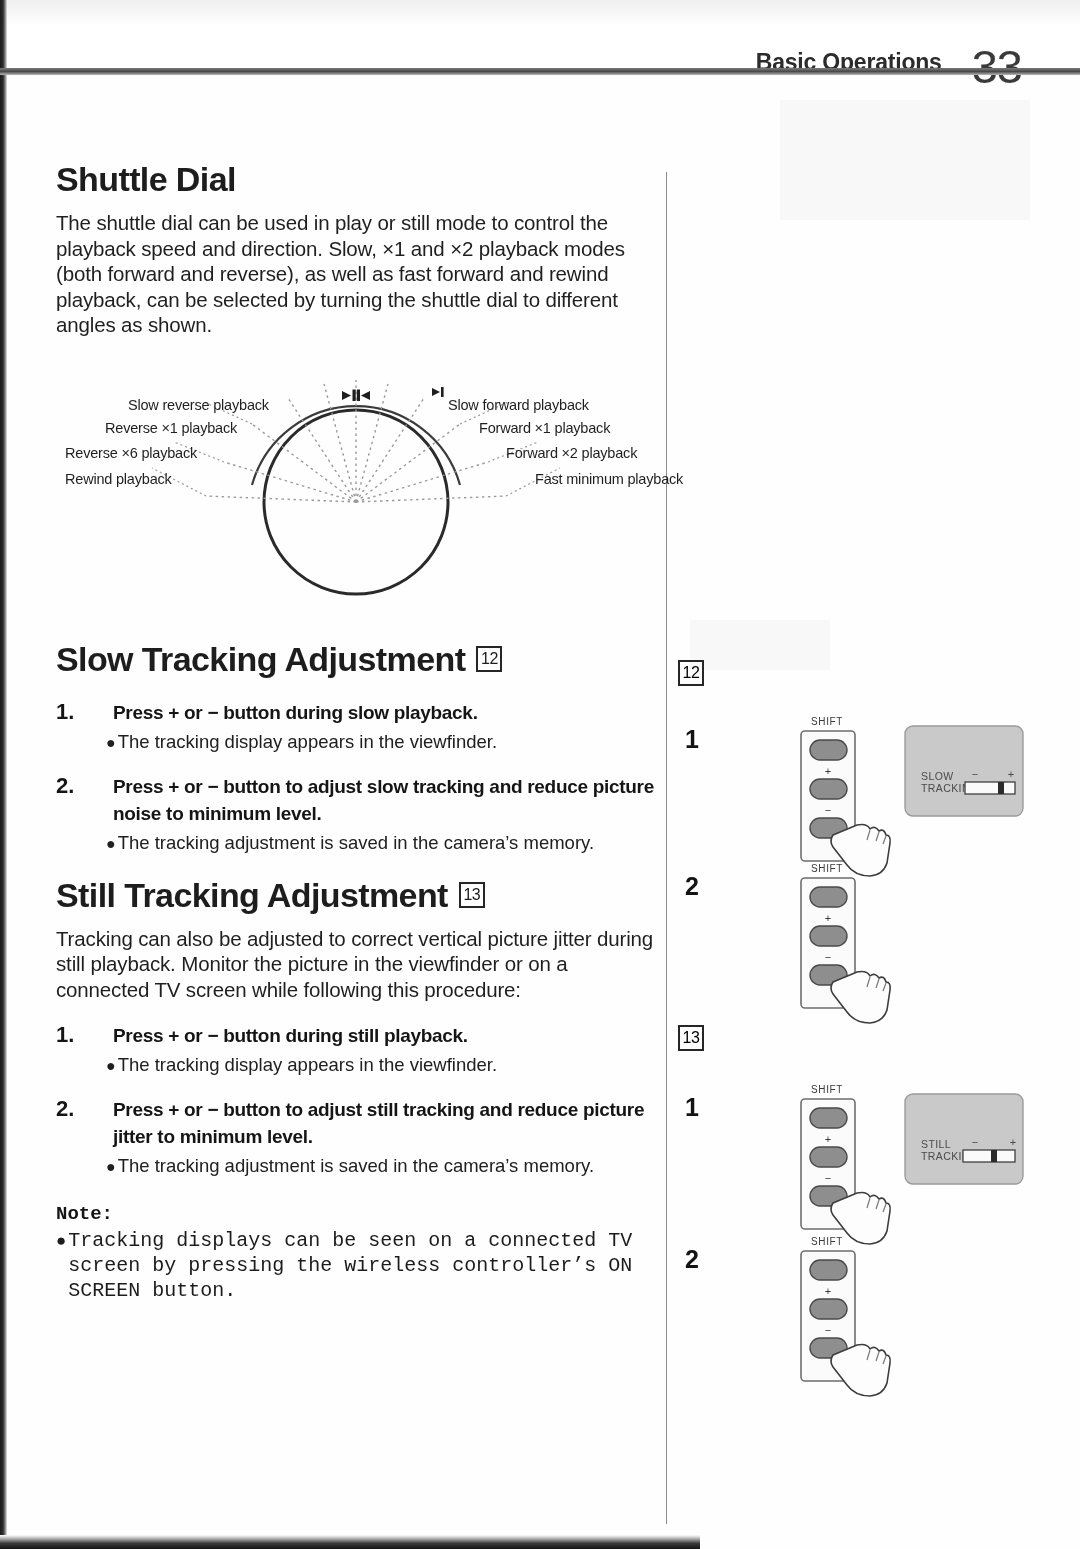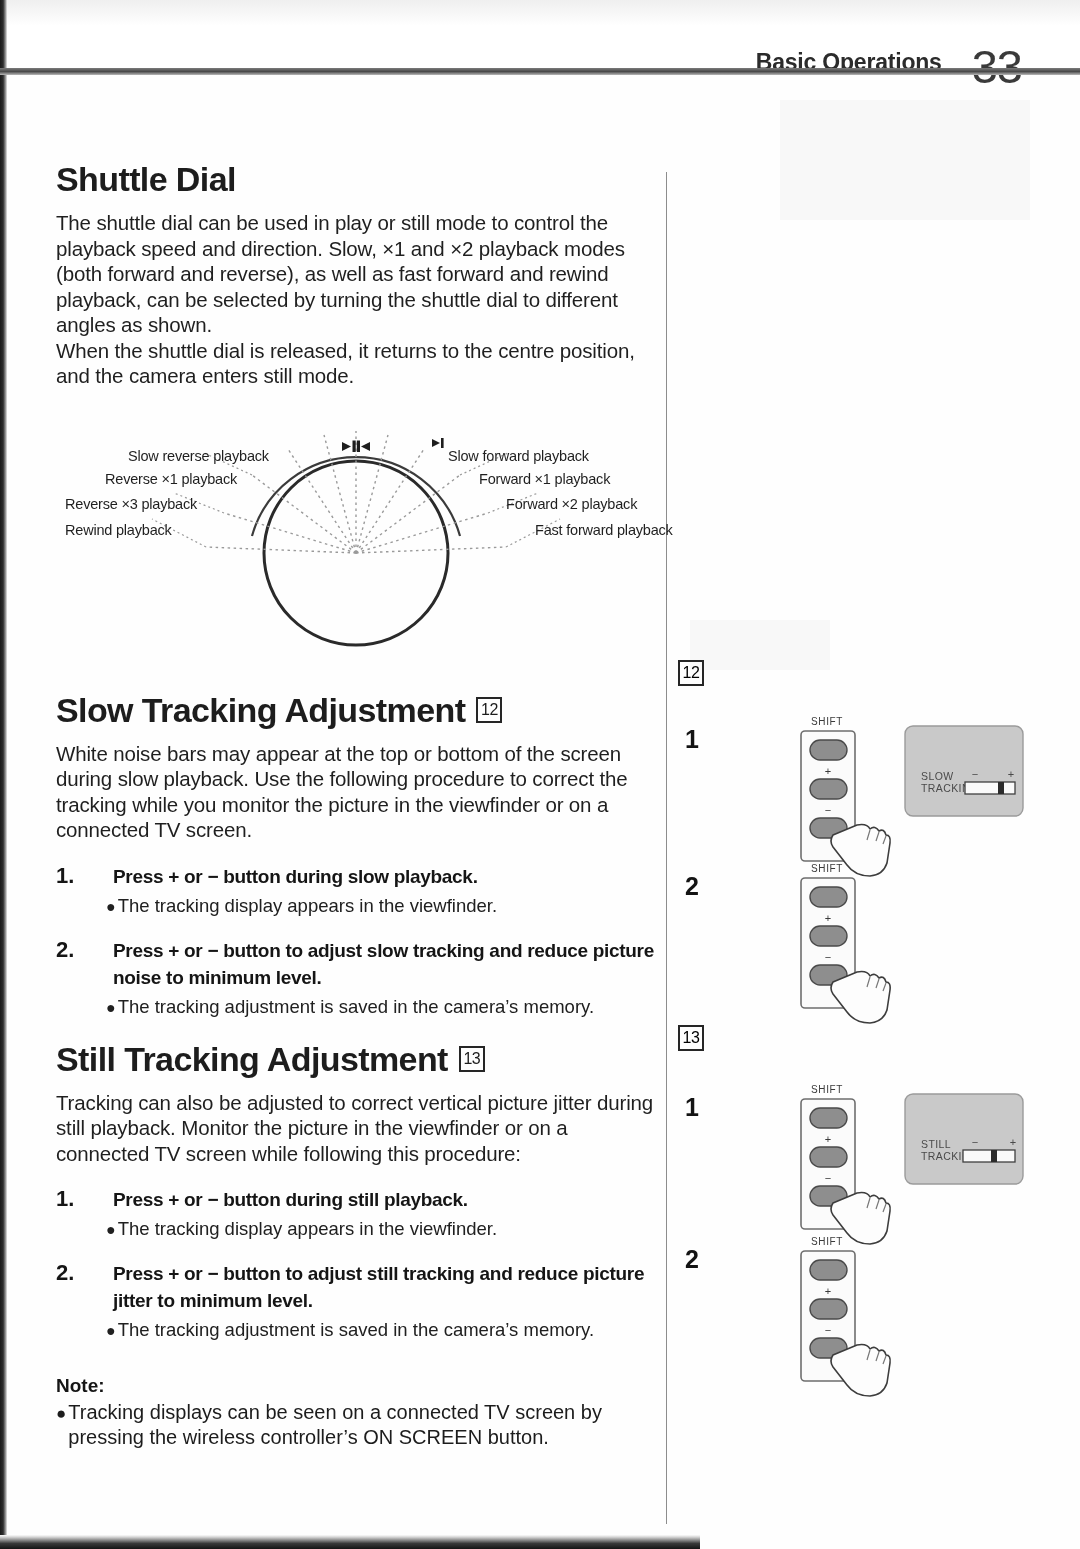--- a/index.html
+++ b/index.html
@@ -119,21 +119,21 @@
   .step-bullet {
     display: flex; margin-top: 4px; padding-left: 50px;
     font-size: 18.5px; line-height: 23px; color: #202020;
   }
   .step-bullet .dot {
     flex: 0 0 auto; margin-right: 2px; font-size: 16px;
     position: relative; top: 1px;
   }
 
   
-  .note-block { margin-top: 34px; }
+  .note-block { margin-top: 26px; font-family: Liberation Mono, monospace; }
   .note-title { font-size: 19px; font-weight: bold; color: #151515; }
   .note-item {
     display: flex; margin-top: 3px;
     font-size: 20px; line-height: 25px; color: #1c1c1c;
   }
   .note-item .dot { flex: 0 0 auto; margin-right: 2px; font-size: 17px; position: relative; top: 1px; }
 
   
   .dial-figure {
     position: relative; width: 600px; height: 260px;
@@ -178,21 +178,20 @@
   <div class="header-rule"></div>
 
   <div class="col-divider"></div>
 
   <div class="left-col">
 
     <h1 class="section">
       <span>Shuttle Dial</span>
     </h1>
     <p class="body">The shuttle dial can be used in play or still mode to control the playback speed and direction. Slow, ×1 and ×2 playback modes (both forward and reverse), as well as fast forward and rewind playback, can be selected by turning the shuttle dial to different angles as shown.</p>
-    <p class="body">When the shuttle dial is released, it returns to the centre position, and the camera enters still mode.</p>
 
     <div class="dial-figure">
       <svg width="600" height="260" viewBox="0 0 600 260">
 
         <path d="M 196 123 A 108 108 0 0 1 404 123" fill="none" stroke="#3b3b3b" stroke-width="2.2"></path>
 
         <circle cx="300" cy="140" r="92" fill="none" stroke="#2a2a2a" stroke-width="3"></circle>
 
         <g stroke="#9a9a9a" stroke-width="1.4" stroke-dasharray="2.5,3.5">
           <line x1="300" y1="140" x2="300" y2="18"></line>
@@ -225,34 +224,33 @@
         </g>
 
         <g fill="#1e1e1e">
           <polygon points="376,26 384,30 376,34"></polygon>
           <rect x="385" y="25" width="2.6" height="10"></rect>
         </g>
       </svg>
 
       <div class="dial-label" style="left:72px;  top:10px;">Slow reverse playback</div>
       <div class="dial-label" style="left:49px;  top:33px;">Reverse ×1 playback</div>
-      <div class="dial-label" style="left:9px;   top:58px;">Reverse ×3 playback</div>
+      <div class="dial-label" style="left:9px;   top:58px;">Reverse ×6 playback</div>
       <div class="dial-label" style="left:9px;   top:84px;">Rewind playback</div>
 
       <div class="dial-label r" style="left:392px; top:10px;">Slow forward playback</div>
       <div class="dial-label r" style="left:423px; top:33px;">Forward ×1 playback</div>
       <div class="dial-label r" style="left:450px; top:58px;">Forward ×2 playback</div>
-      <div class="dial-label r" style="left:479px; top:84px;">Fast forward playback</div>
+      <div class="dial-label r" style="left:479px; top:84px;">Fast minimum playback</div>
     </div>
 
     <h1 class="section" style="margin-top:18px;">
       <span>Slow Tracking Adjustment</span>
       <span class="box-num">12</span>
     </h1>
-    <p class="body">White noise bars may appear at the top or bottom of the screen during slow playback. Use the following procedure to correct the tracking while you monitor the picture in the viewfinder or on a connected TV screen.</p>
 
     <div class="step">
       <div class="step-num">1.</div>
       <div class="step-body">
         <div class="step-title">Press + or − button during slow playback.</div>
       </div>
     </div>
     <div class="step-bullet">
       <span class="dot">●</span>
       <span>The tracking display appears in the viewfinder.</span>

